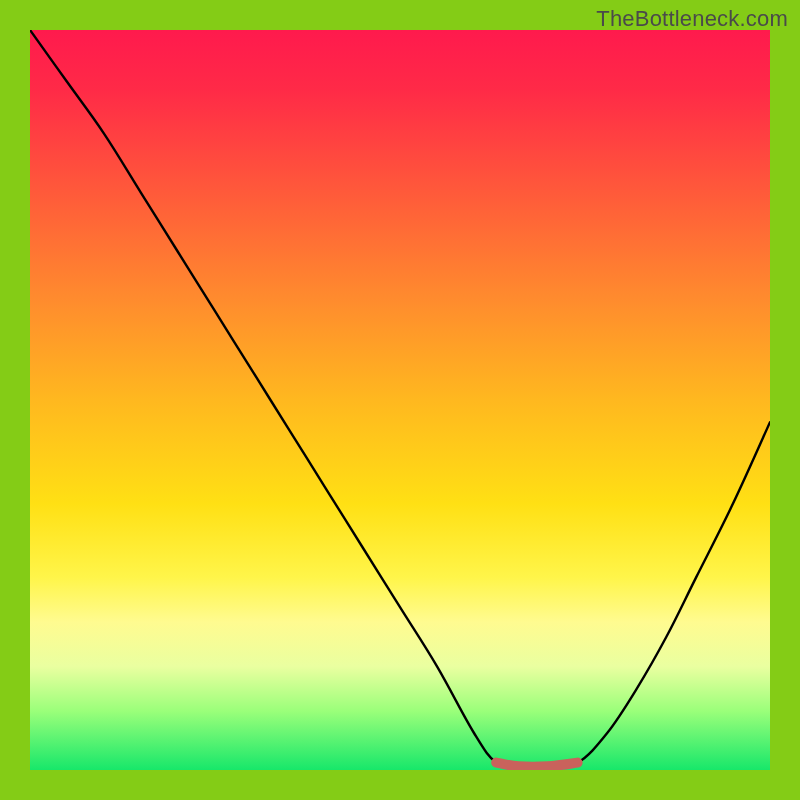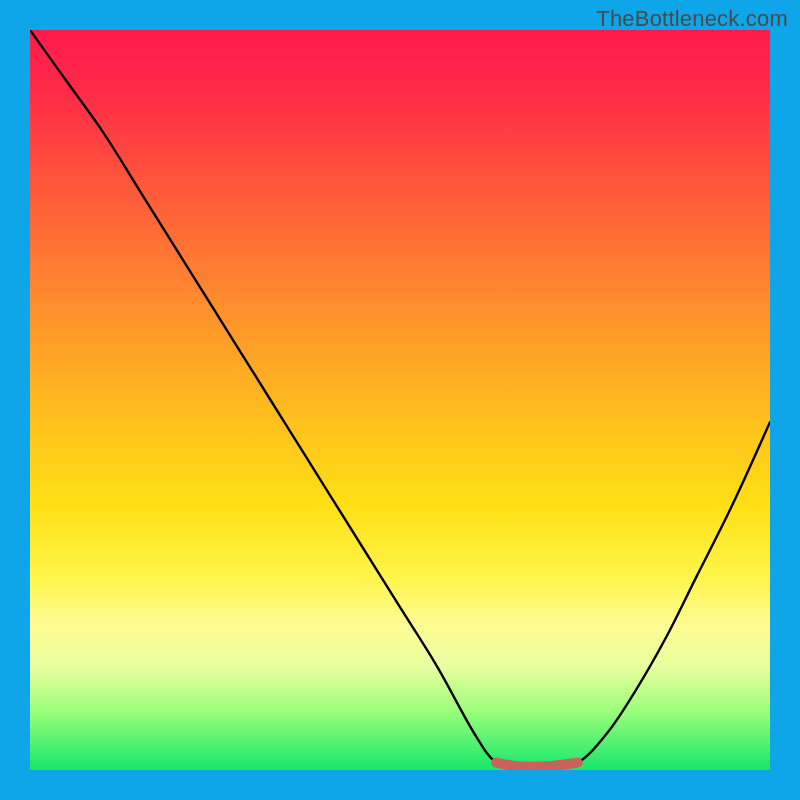--- a/index.html
+++ b/index.html
@@ -8,21 +8,21 @@
     width: 800px;
     height: 800px;
     overflow: hidden;
     background: #000;
     font-family: Arial, Helvetica, sans-serif;
   }
   .frame {
     position: relative;
     width: 800px;
     height: 800px;
-    background: #0ea5e9;
+    background: #84cc16;
   }
   .plot {
     position: absolute;
     left: 30px;
     top: 30px;
     width: 740px;
     height: 740px;
     overflow: hidden;
   }
   .gradient {

